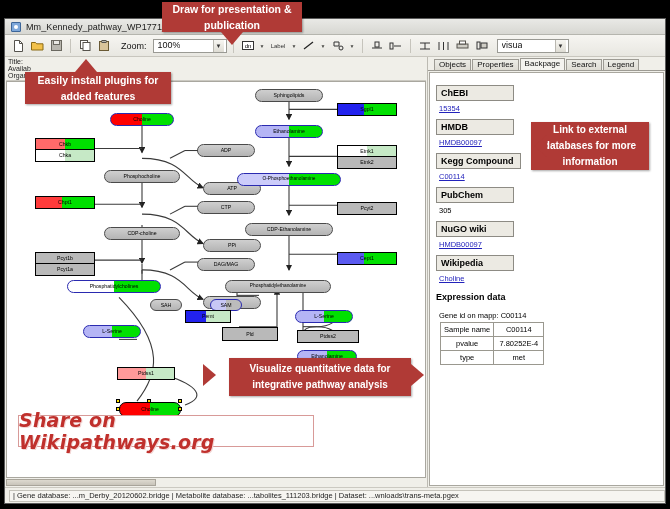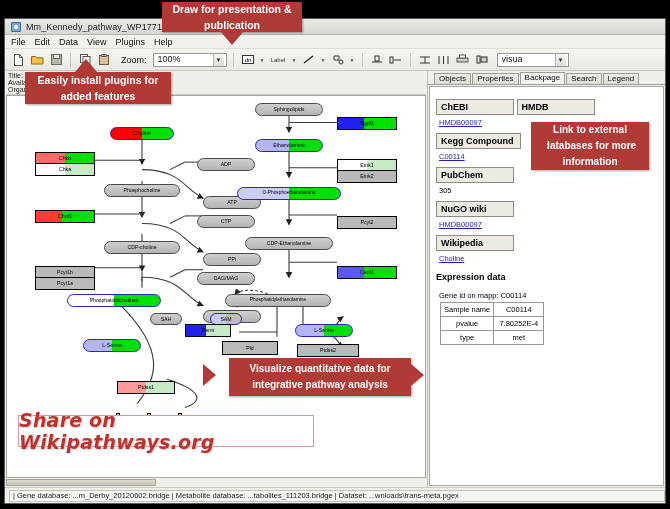--- a/index.html
+++ b/index.html
@@ -225,28 +225,20 @@
 </head>
 <body>
 
 <div id="app-window">
 
   <div id="titlebar">
     <div class="tb-icon"></div>
     <div class="tb-title">Mm_Kennedy_pathway_WP1771_45176.gpml</div>
   </div>
 
-  <div id="menubar">
-    <div class="mi">File</div>
-    <div class="mi">Edit</div>
-    <div class="mi">Data</div>
-    <div class="mi">View</div>
-    <div class="mi">Plugins</div>
-    <div class="mi">Help</div>
-  </div>
 
   <div id="toolbar">
     <div class="tbtn">
       <svg width="11" height="12" viewBox="0 0 11 12">
           <path d="M1.5 .5h5l3 3v8h-8z" fill="#fff" stroke="#55524c"></path>
           <path d="M6.5 .5v3h3" fill="none" stroke="#55524c"></path>
         </svg>
     </div>
     <div class="tbtn">
       <svg width="13" height="11" viewBox="0 0 13 11">
@@ -522,20 +514,21 @@
       <div id="tabstrip">
         <div class="tab">Objects</div>
         <div class="tab">Properties</div>
         <div class="tab active">Backpage</div>
         <div class="tab">Search</div>
         <div class="tab">Legend</div>
       </div>
 
       <div id="backpage">
         <div class="bp-head">ChEBI</div>
+        <a class="bp-link">15354</a>
 
         <div class="bp-head">HMDB</div>
         <a class="bp-link">HMDB00097</a>
 
         <div class="bp-head">Kegg Compound</div>
         <a class="bp-link">C00114</a>
 
         <div class="bp-head">PubChem</div>
         <div class="bp-plain">305</div>
 

